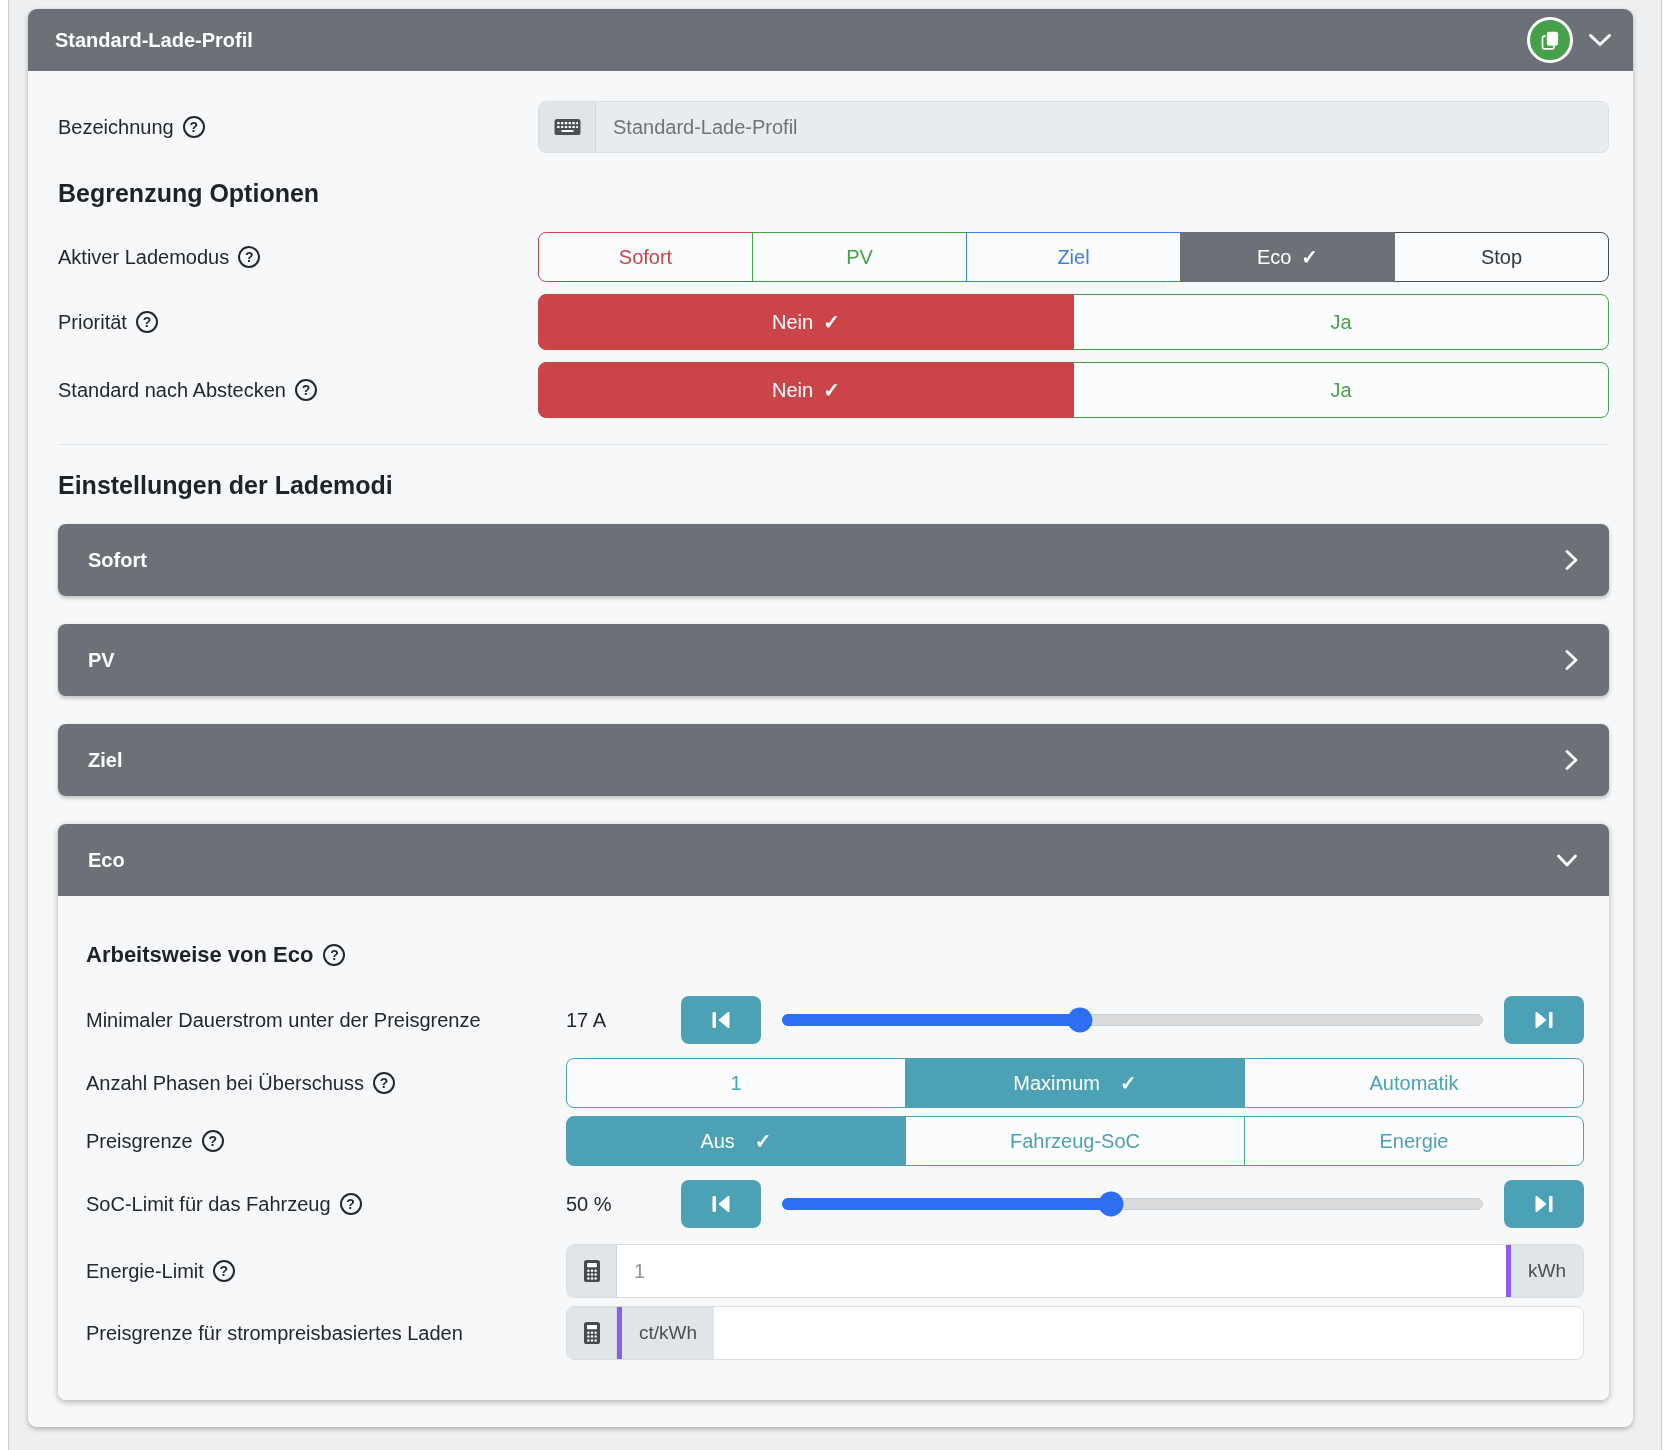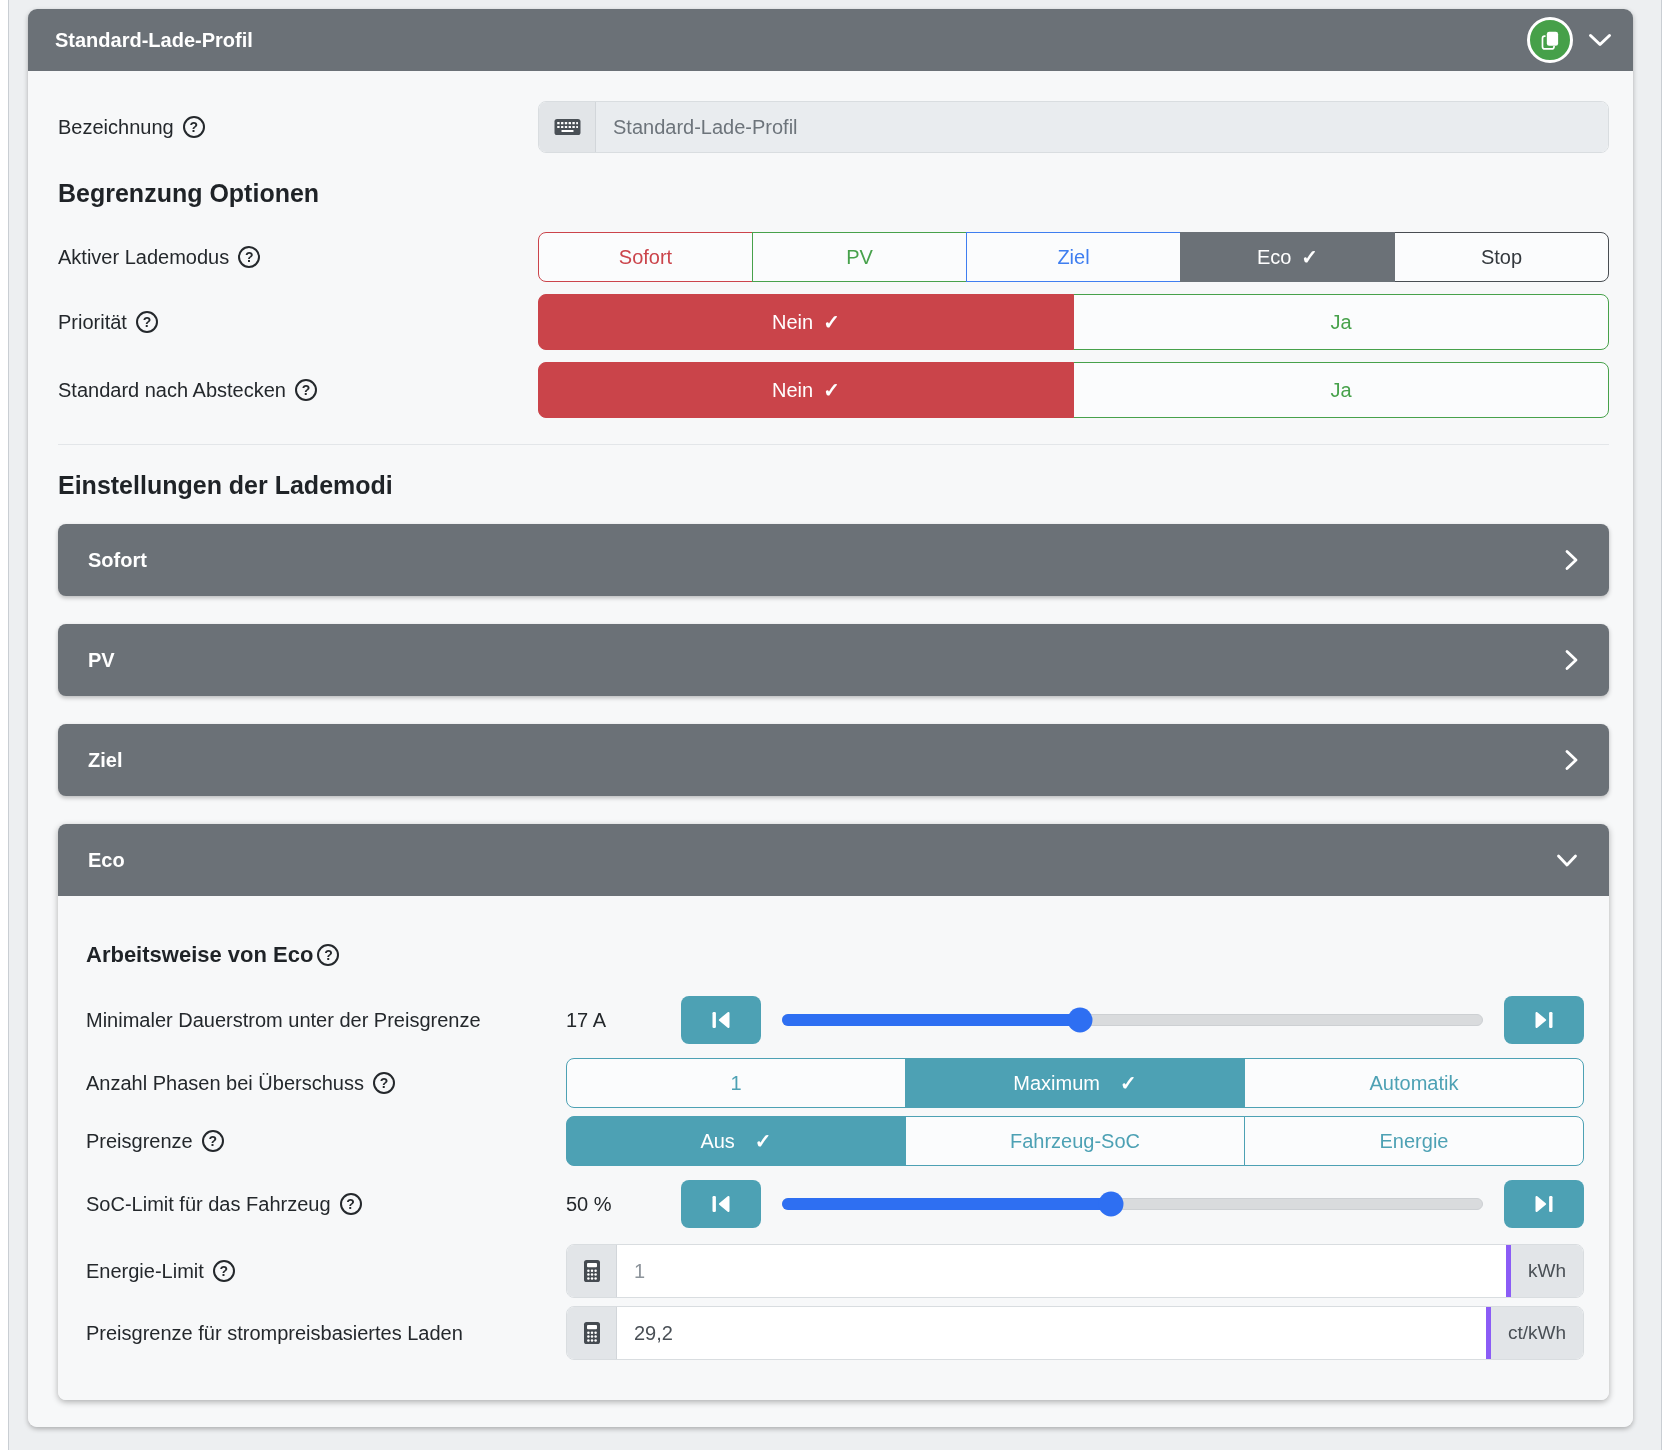--- a/index.html
+++ b/index.html
@@ -53,21 +53,21 @@
   }
   .form-ctl { flex: 1 1 auto; min-width: 0; }
   .q-icon {
     width: 22px; height: 22px; flex: 0 0 22px;
     border: 2px solid #24282c; border-radius: 50%;
     font-size: 14px; font-weight: 700; color: #24282c;
     display: inline-flex; align-items: center; justify-content: center;
     cursor: pointer;
   }
   h2.section-heading { font-size: 25px; font-weight: 700; color: #1f2327; margin: 26px 0 24px; }
-  h3.eco-heading { font-size: 22px; font-weight: 700; color: #1f2327; margin: 4px 0 28px; display: flex; align-items: center; gap: 4px; }
+  h3.eco-heading { font-size: 22px; font-weight: 700; color: #1f2327; margin: 4px 0 28px; display: flex; align-items: center; gap: 10px; }
   .divider { border: 0; border-top: 1px solid #e3e6e9; margin: 26px 0 0 0; }
   
   .input-group {
     display: flex; align-items: stretch; width: 100%;
     border-radius: 8px; overflow: hidden;
     border: 1px solid #d9dde0;
     background: #fff;
     height: 52px;
   }
   .ig-prepend {
@@ -481,21 +481,20 @@
                         <circle cx="12.6" cy="11.8" r="1.25"></circle>
                         <circle cx="5.4" cy="15.6" r="1.25"></circle>
                         <circle cx="9" cy="15.6" r="1.25"></circle>
                         <circle cx="12.6" cy="15.6" r="1.25"></circle>
                         <circle cx="5.4" cy="19.4" r="1.25"></circle>
                         <circle cx="9" cy="19.4" r="1.25"></circle>
                         <circle cx="12.6" cy="19.4" r="1.25"></circle>
                       </g>
                     </svg>
                 </span>
-                <input class="ig-input" value="29,2" style="">
                 <span class="ig-append">ct/kWh</span>
               </div>
             </div>
           </div>
 
         </div>
       </div>
 
     </div>
   </section>

